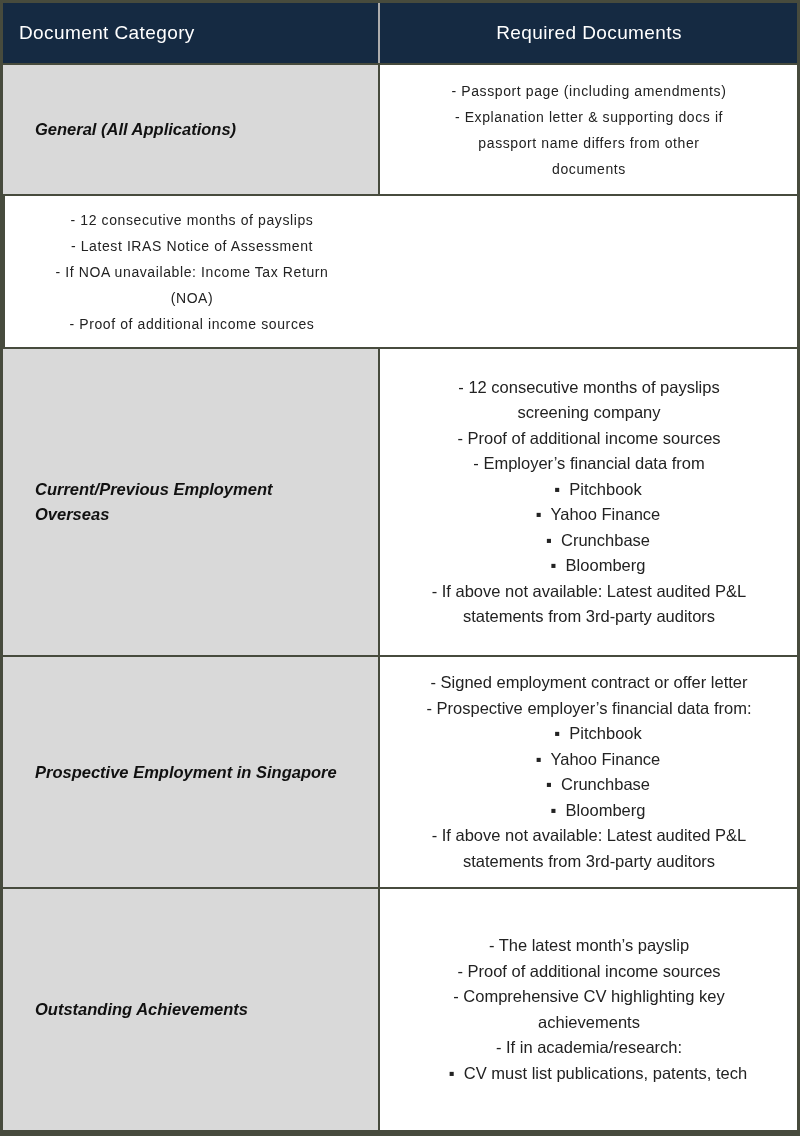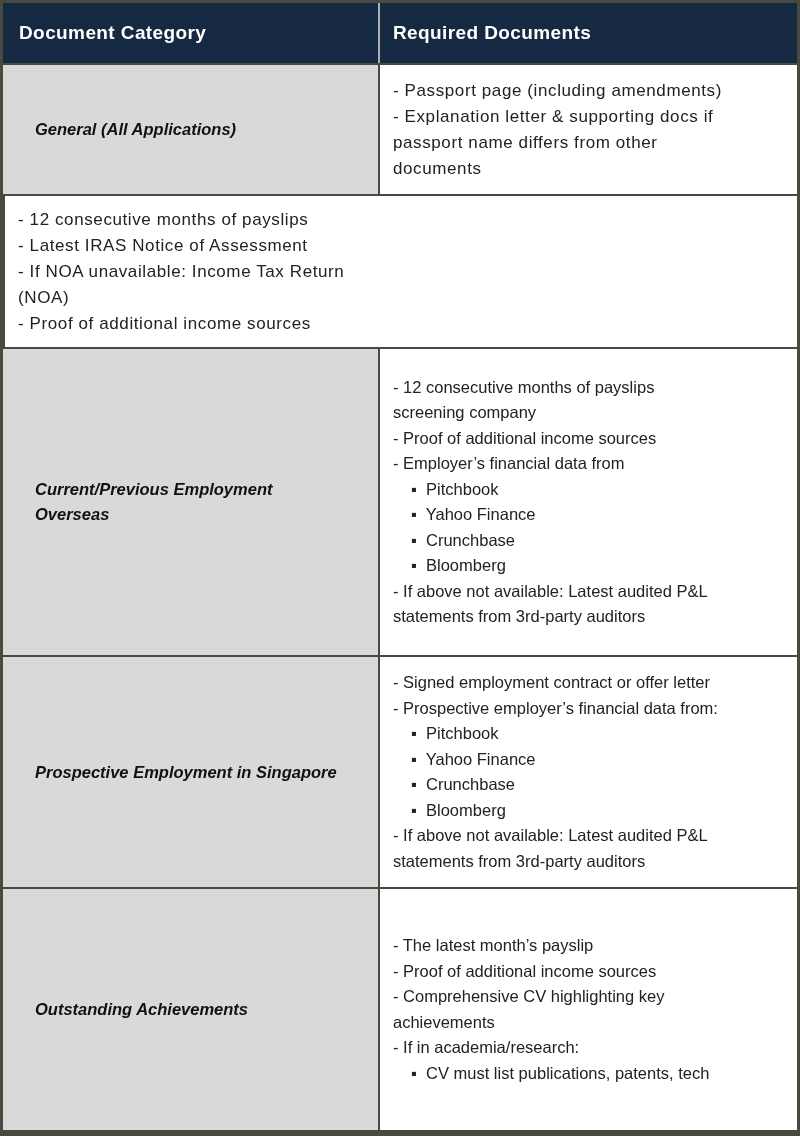--- a/index.html
+++ b/index.html
@@ -34,56 +34,57 @@
     align-items: center;
     padding: 0 16px;
   }
   .doc-cell {
     background: var(--body-bg);
     border-left: 2px solid var(--border);
     display: flex;
     flex-direction: column;
     justify-content: center;
     padding: 0 12px 0 13px;
+    text-align: center;
   }
   .row.header { min-height: 60px; }
   .row.r1 { min-height: 131px; }
   .row.r2 { min-height: 153px; }
   .row.r3 { min-height: 308px; }
   .row.r4 { min-height: 232px; }
   .row.r5 { min-height: 243px; }
   .row.header .cat-cell,
   .row.header .doc-cell { background: var(--header-bg); }
   .row.header .doc-cell { border-left-color: var(--header-divider); }
   .header-label {
     margin: 0;
     color: var(--header-text);
     font-size: 19px;
-    font-weight: bold;
+    font-weight: normal;
     letter-spacing: 0.4px;
     white-space: pre;
   }
   .cat {
     margin: 16px;
     font-size: 16.5px;
     font-weight: bold;
     line-height: 25px;
     color: var(--category-text);
     white-space: pre;
     font-style: italic;
   }
   .doc-cell p.line {
     margin: 0;
     font-size: 16.5px;
     line-height: 25.5px;
     color: var(--text);
     white-space: pre;
   }
   .doc-cell.loose p.line {
-    font-size: 17px;
+    font-size: 14px;
     line-height: 26px;
     letter-spacing: 0.6px;
   }
   p.line.sub { text-indent: 18px; }
 </style>
 </head>
 <body>
 
 <div class="doc-table">
 

